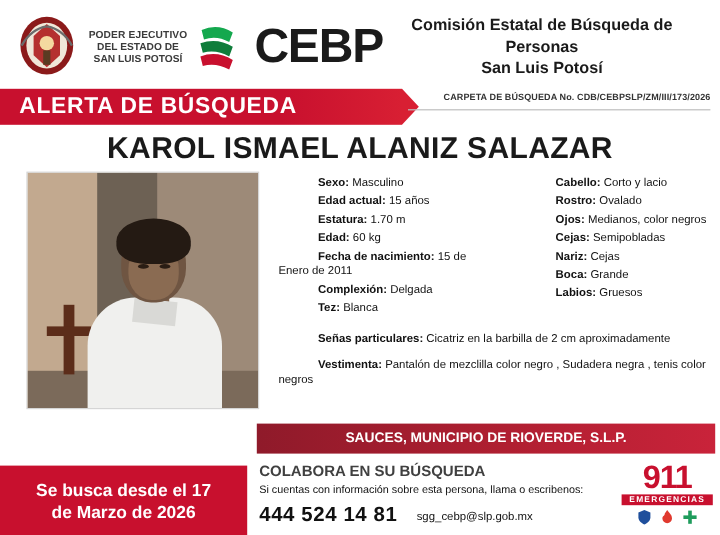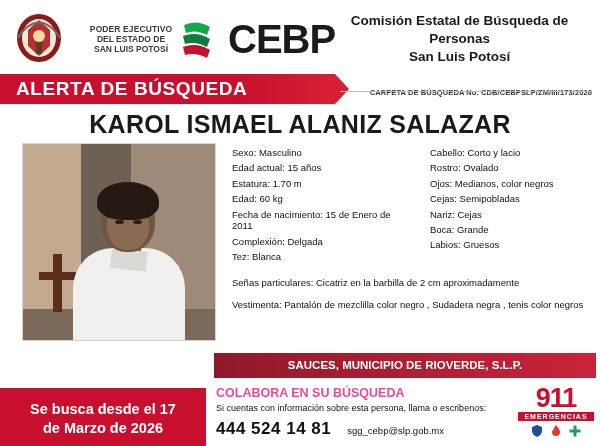--- a/index.html
+++ b/index.html
@@ -28,21 +28,21 @@
     box-sizing: border-box;
   }
   .crest {
     width: 58px;
     height: 58px;
     flex: 0 0 58px;
     position: relative;
   }
   .crest svg { display: block; }
   .gov-text {
-    margin-left: 20px;
+    margin-left: 4px;
     font-size: 8.5px;
     font-weight: bold;
     line-height: 1.18;
     color: #3b3b3b;
     text-align: center;
     width: 86px;
   }
   .gov-text .line1 { letter-spacing: .1px; }
   .cebp-block {
     margin-left: 6px;
@@ -101,21 +101,21 @@
   .alert-text {
     color: #ffffff;
     font-size: 19px;
     font-weight: bold;
     letter-spacing: .6px;
     padding-left: 16px;
   }
   .carpeta {
     position: absolute;
     right: 8px;
-    top: 14px;
+    top: 2px;
     font-size: 7.5px;
     font-weight: bold;
     color: #333333;
     letter-spacing: .1px;
   }
   .divider {
     position: absolute;
     left: 340px;
     right: 8px;
     top: 17px;
@@ -173,21 +173,21 @@
   }
   .cols {
     display: flex;
   }
   .col-left { width: 50%; }
   .col-right { width: 50%; padding-left: 18px; box-sizing: border-box;}
   .dline {
     margin-bottom: 3.5px;
     line-height: 1.25;
   }
-  .lbl { font-weight: normal; }
+  .lbl { font-weight: bold; margin-left: 33px; }
   .val { font-weight: normal; }
   .wide-line {
     margin-top: 10px;
     font-size: 9.5px;
     line-height: 1.3;
   }
 
   
   .lastseen {
     margin-top: 12px;
@@ -225,21 +225,21 @@
     box-sizing: border-box;
     height: 62px;
     margin-top: 4px;
   }
   .collab {
     flex: 1;
     padding-left: 10px;
     padding-top: 2px;
   }
   .collab-title {
-    color: #ec4899;
+    color: #404040;
     font-weight: bold;
     font-size: 12.5px;
   }
   .collab-sub {
     font-size: 9px;
     color: #111111;
     margin-top: 3px;
   }
   .contact-row {
     display: flex;

